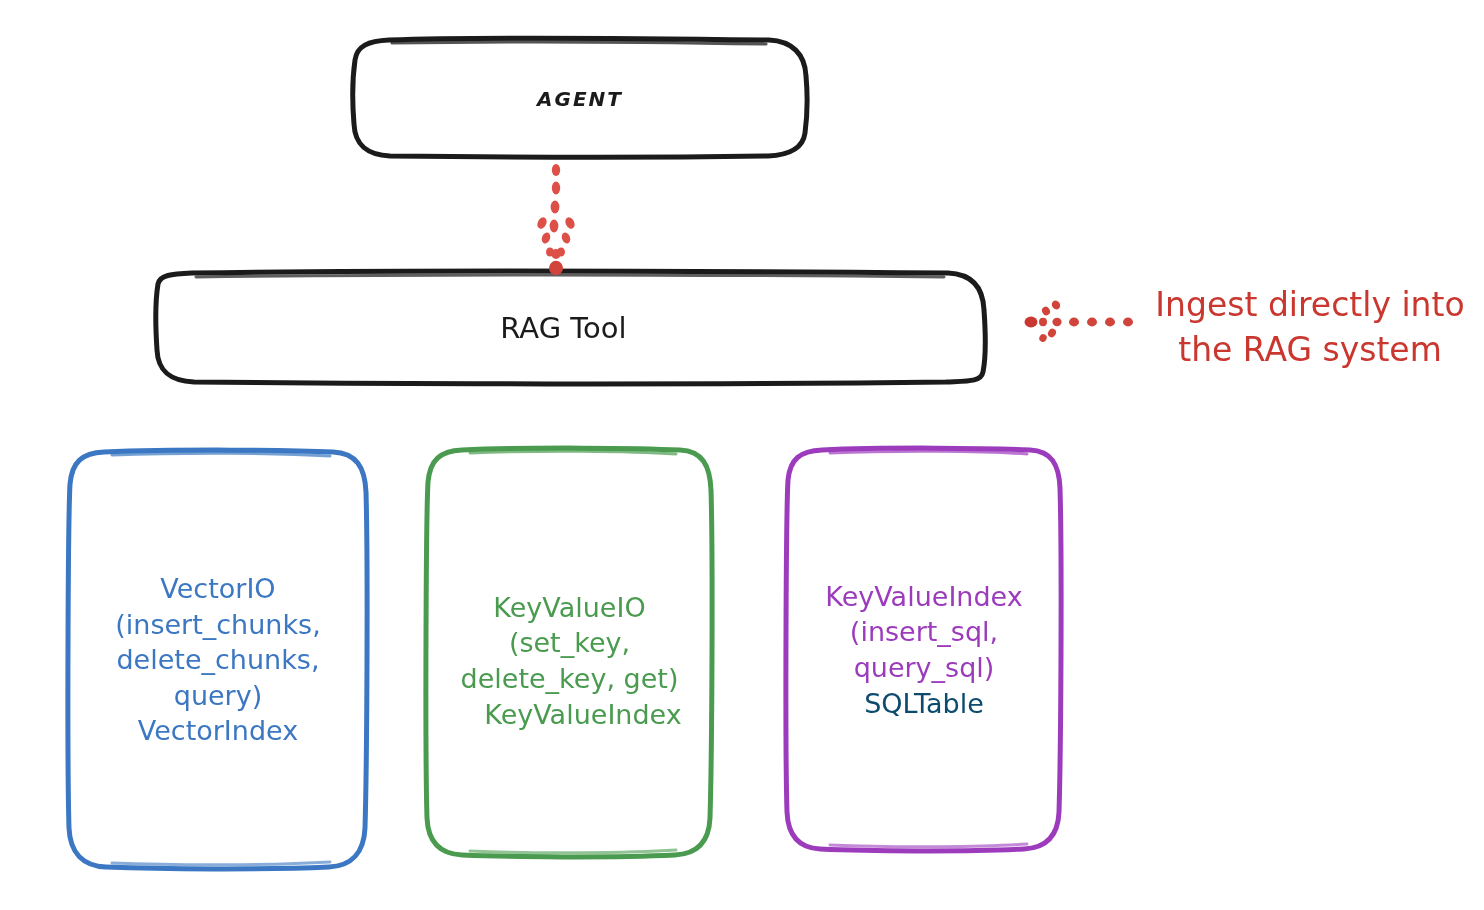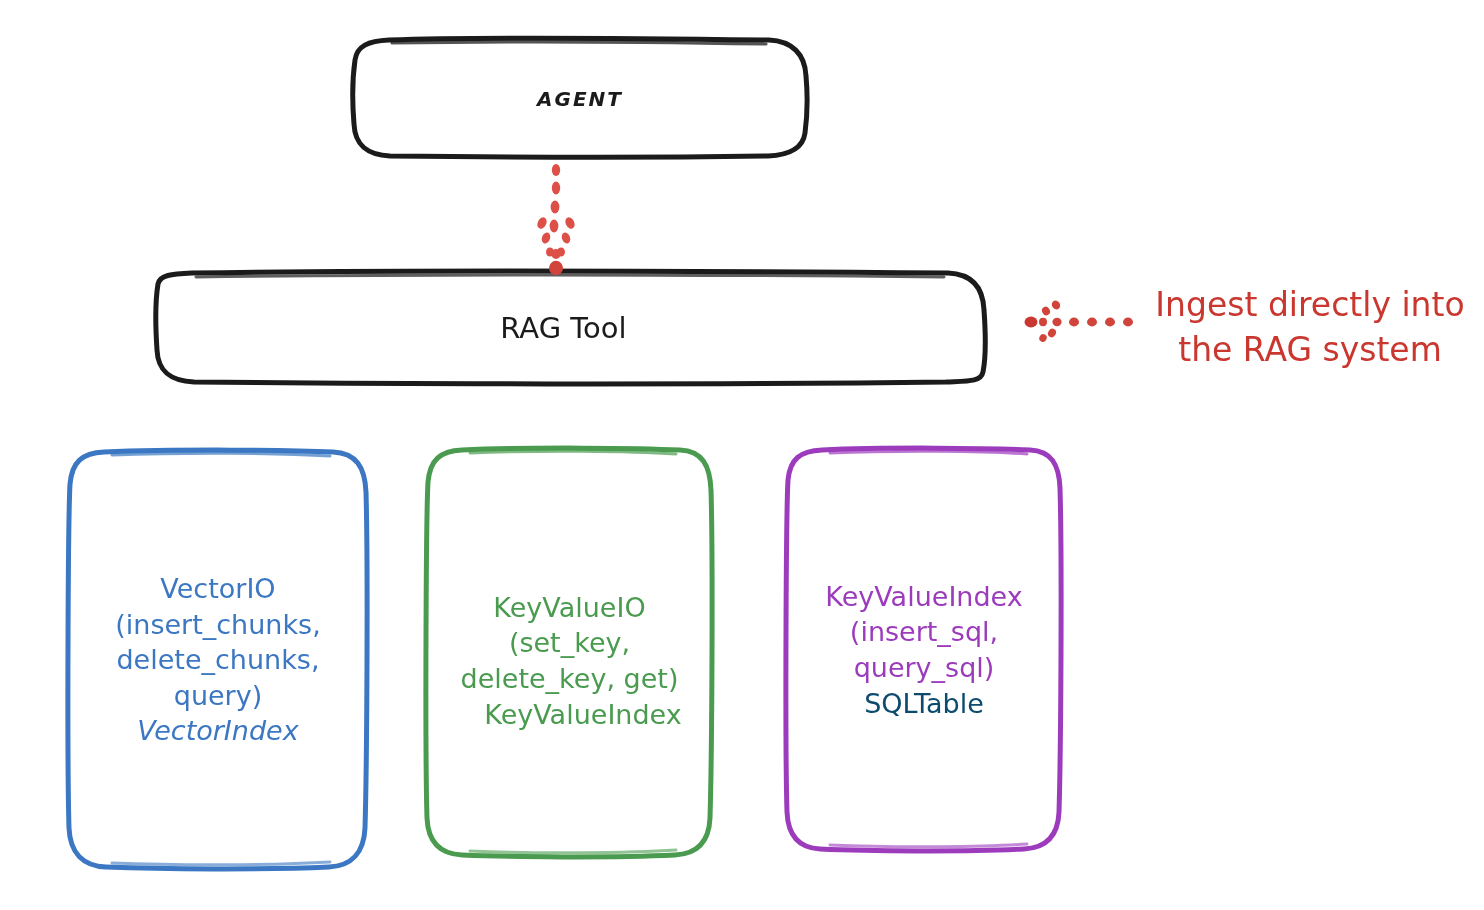--- a/index.html
+++ b/index.html
@@ -188,21 +188,21 @@
 
   <div class="node-label" style="left:150px; top:272px; width:827px; height:111px;">
     <span class="ragtool-text">RAG Tool</span>
   </div>
 
   <div class="node-label" style="left:69px; top:452px; width:298px; height:416px;">
     <span class="store-text" style="color:#3b77c2;">VectorIO
 (insert_chunks,
 delete_chunks,
 query)</span>
-    <span class="store-text store-index" style="color:#3b77c2;font-style:italic;">VectorIndex</span>
+    <span class="store-text store-index" style="color:#3b77c2;">VectorIndex</span>
   </div>
 
   <div class="node-label" style="left:427px; top:450px; width:285px; height:406px;">
     <span class="store-text" style="color:#4a9b4f;margin-top:16px;">KeyValueIO
 (set_key,
 delete_key, get)</span>
     <span class="store-text store-index" style="color:#4a9b4f;margin-left:27px;">KeyValueIndex</span>
   </div>
 
   <div class="node-label" style="left:787px; top:450px; width:274px; height:400px;">

